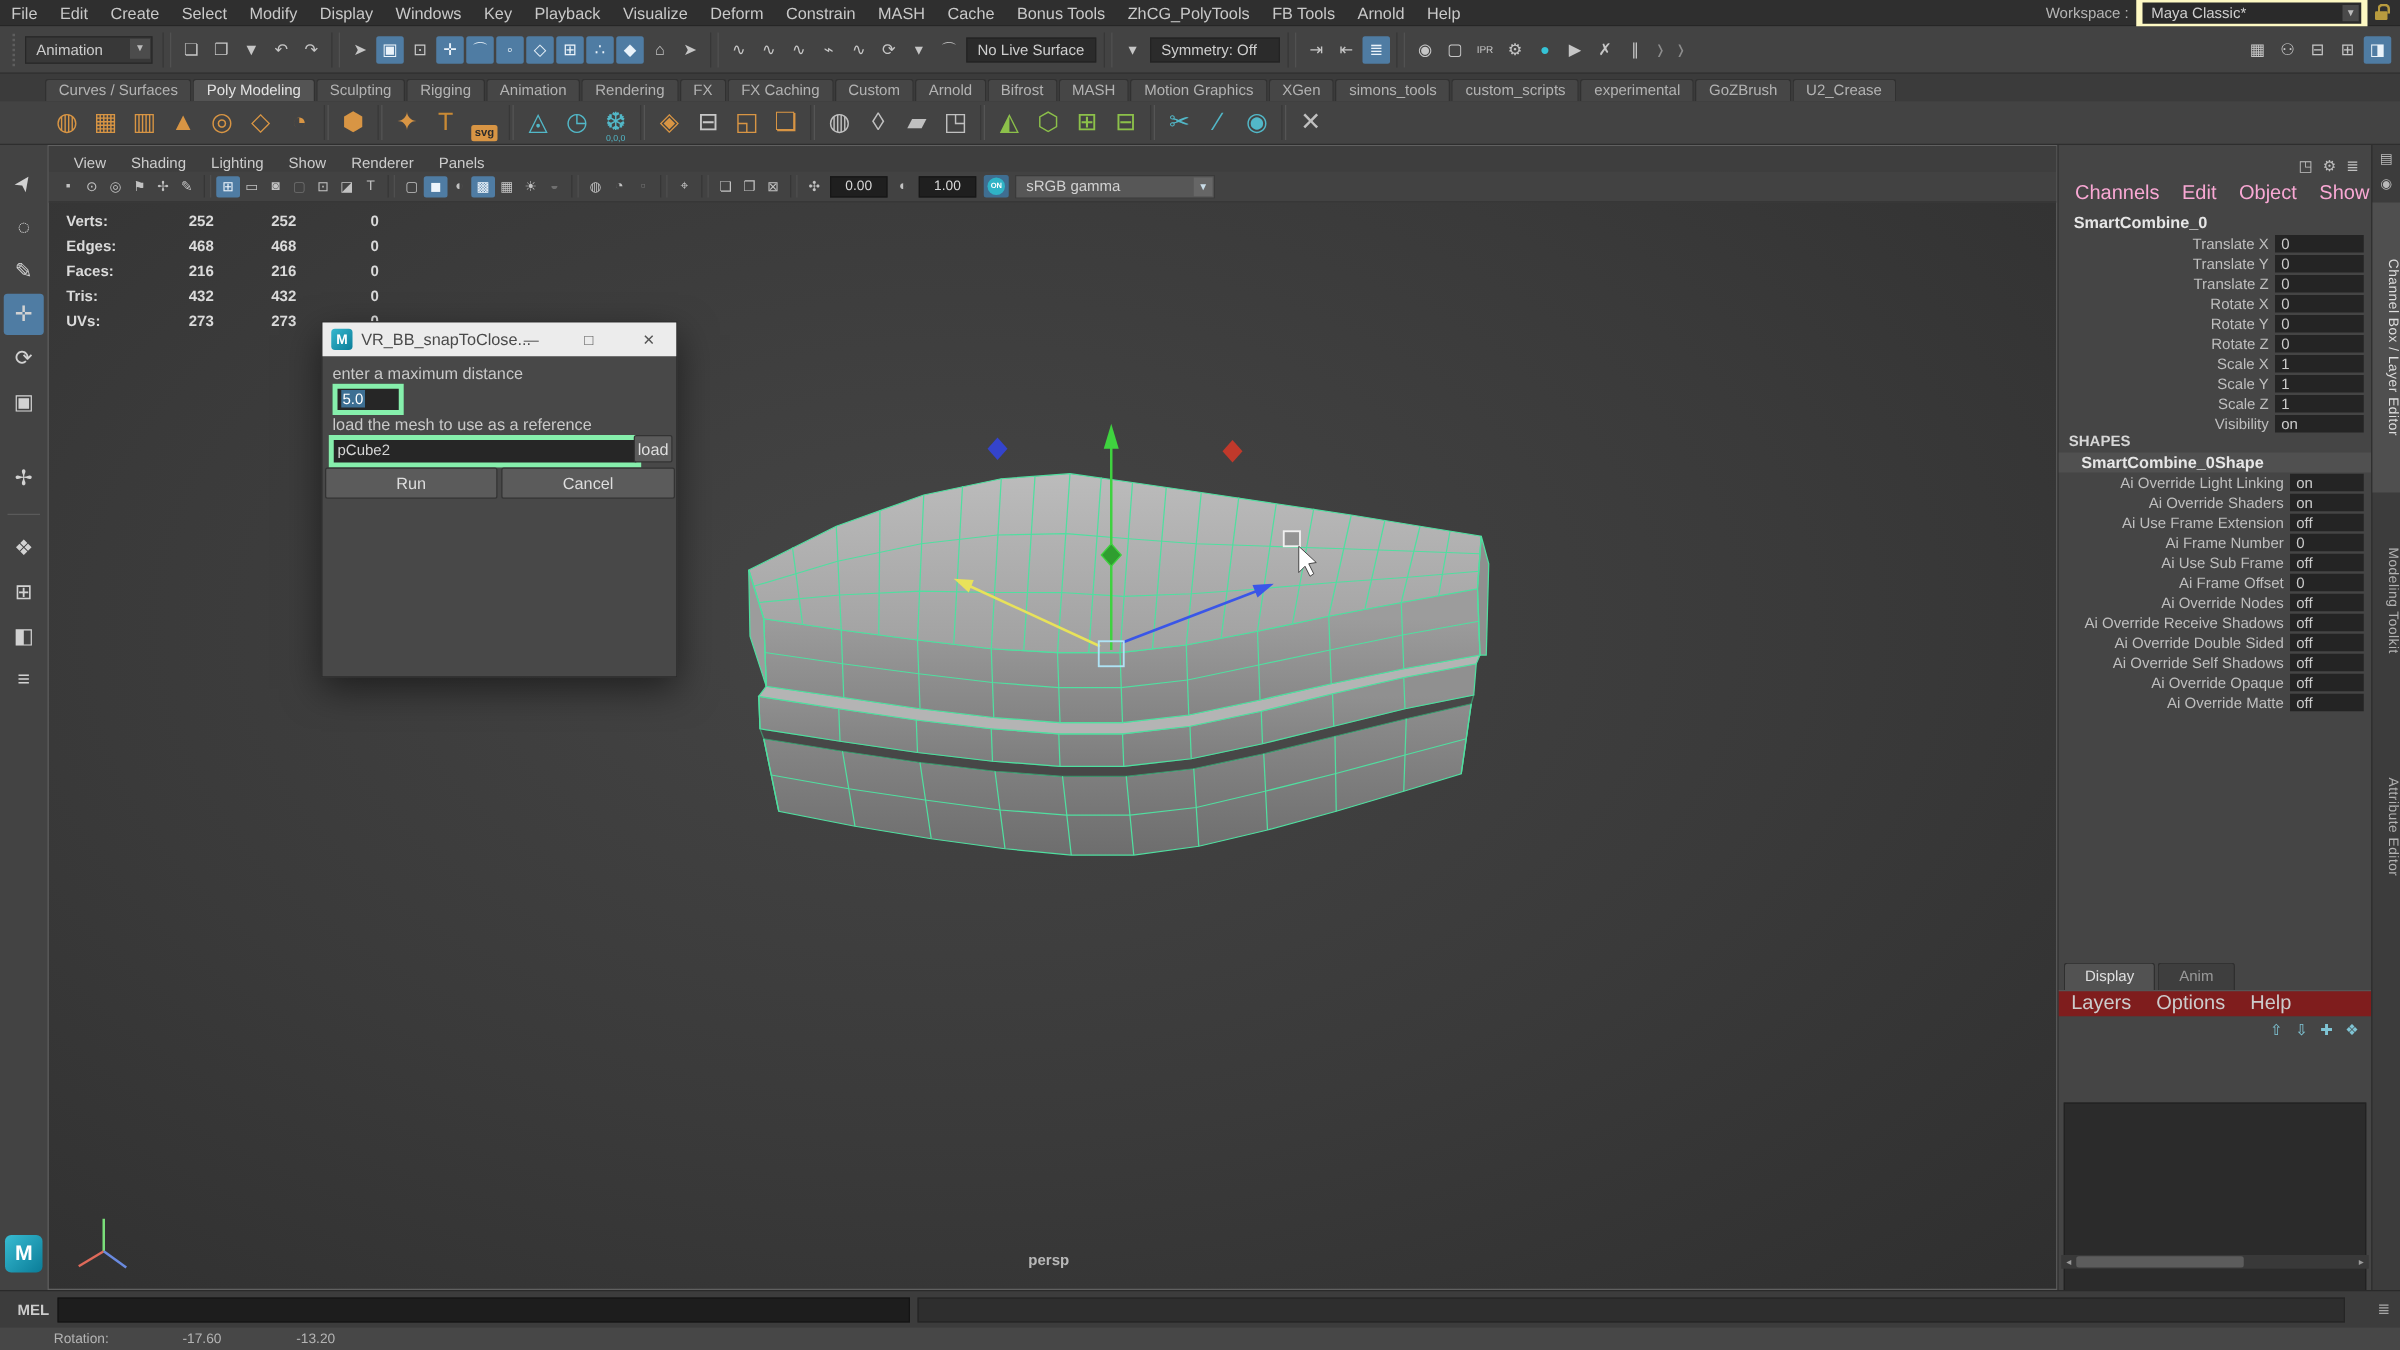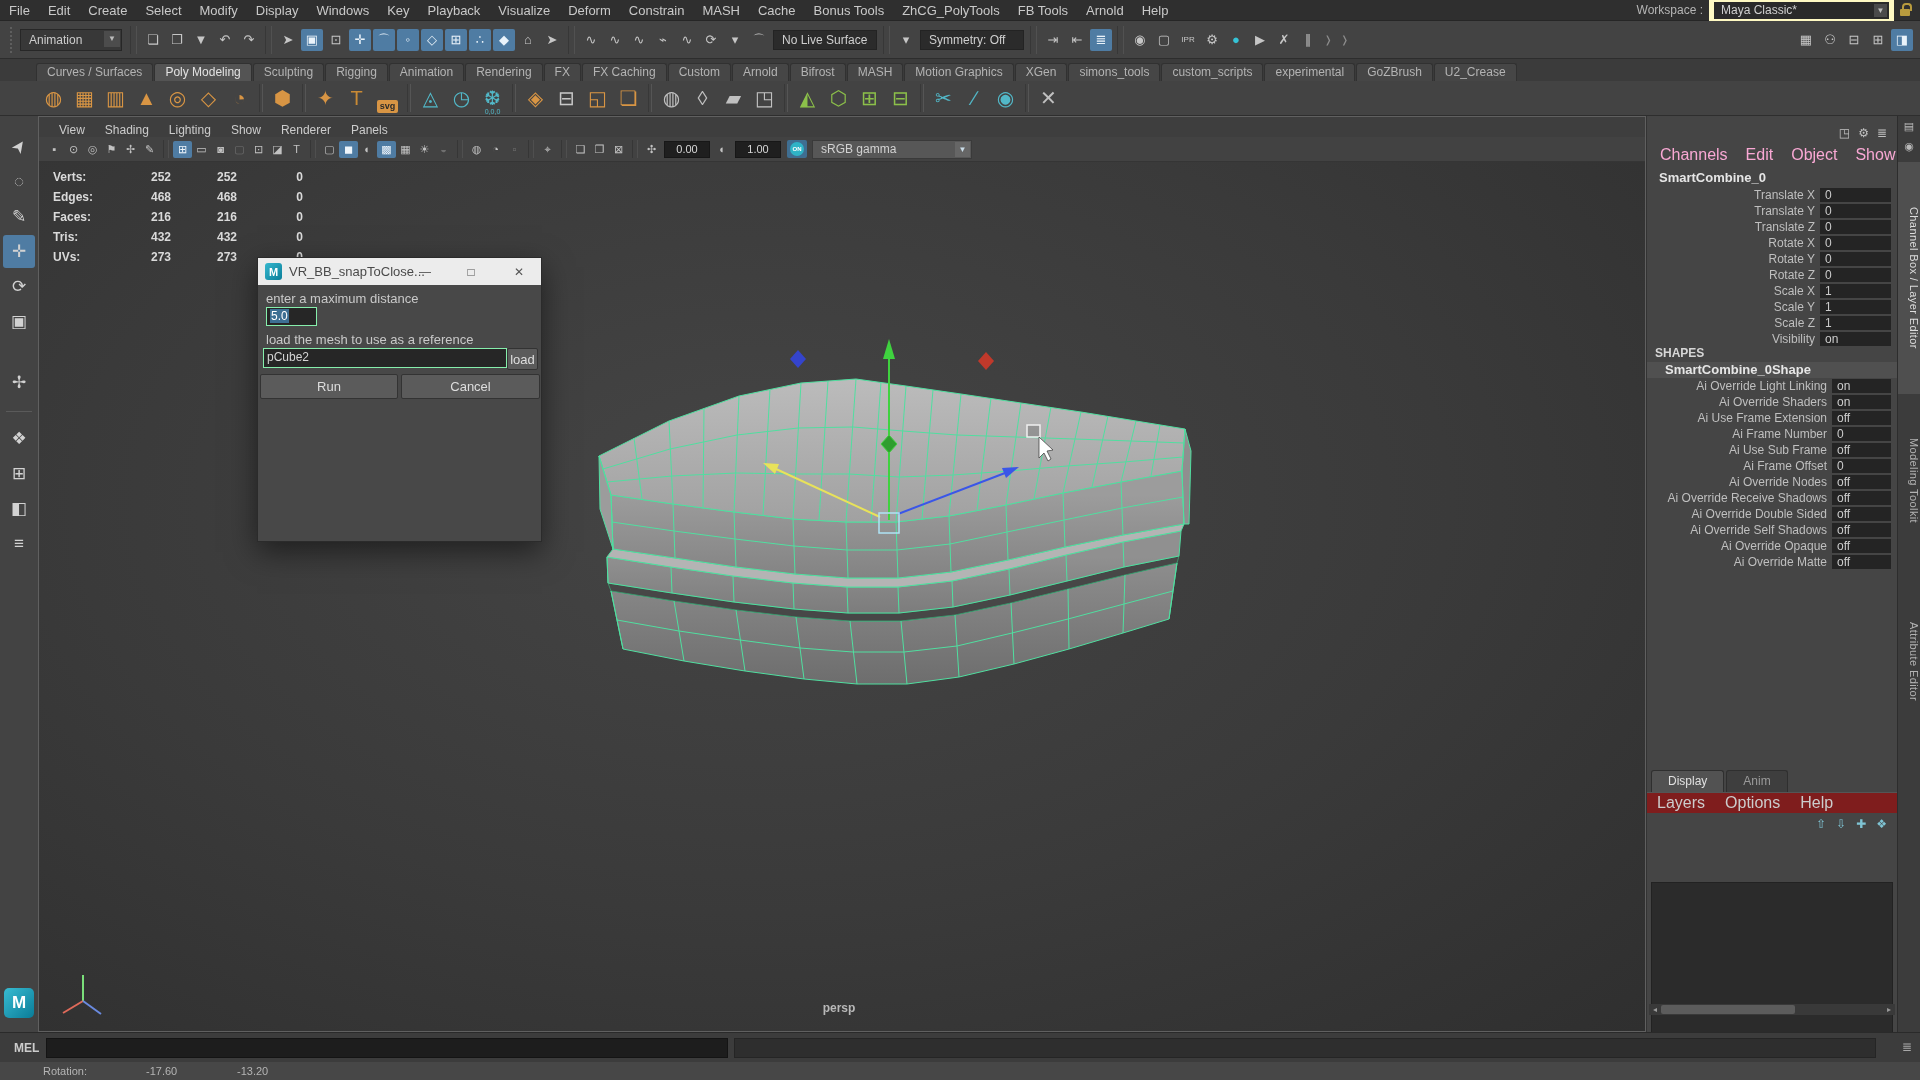--- a/index.html
+++ b/index.html
@@ -93,21 +93,21 @@
   
   #dialog{left:257px;top:257px;width:283px;height:283px;background:#484848;border:1px solid #2b2b2b;
           box-shadow:0 10px 28px rgba(0,0,0,.5);z-index:20}
   #dlg-title{height:27px;background:#ececec;display:flex;align-items:center;padding-left:7px;position:relative}
   .mlogo-s{width:17px;height:17px;border-radius:3px;background:linear-gradient(135deg,#35b7ce,#0b7e99);
            color:#fff;font-weight:bold;font-size:11px;display:flex;align-items:center;justify-content:center;margin-right:7px}
   #dlg-title .t{font-size:13px;color:#4a4a4a}
   .wbtn{position:absolute;top:0;width:34px;height:27px;display:flex;align-items:center;justify-content:center;
         color:#555;font-size:12px}
   .dlg-lbl{position:absolute;left:8px;font-size:13px;color:#c9c9c9}
-  .dlg-input{position:absolute;background:#262626;border:1px solid #86efac;color:#d5d5d5;font-size:12px;line-height:17px;padding-left:3px}
+  .dlg-input{position:absolute;background:#262626;border:4px solid #86efac;color:#d5d5d5;font-size:12px;line-height:17px;padding-left:3px}
   .dlg-input .selhl{background:#3d6f93;color:#fff;padding:0 1px}
   .dlg-btn{position:absolute;background:#5b5b5b;border:1px solid #333;color:#dedede;font-size:13px;
            display:flex;align-items:center;justify-content:center;border-radius:2px}
 
   
   #rightdock{left:1646px;top:116px;width:251px;height:916px;background:#454545;border-left:1px solid #333;box-sizing:border-box}
   #dock-top-icons{position:absolute;top:10px;right:10px;display:flex;gap:8px;color:#c0c0c0;font-size:12px}
   .cb-menus{position:absolute;top:30px;left:4px;display:flex;font-size:16px;color:#f9a8d4}
   .cb-menus span{padding:0 9px}
   #cb-node{position:absolute;top:54px;left:12px;font-size:13px;font-weight:bold;color:#e6e6e6}

